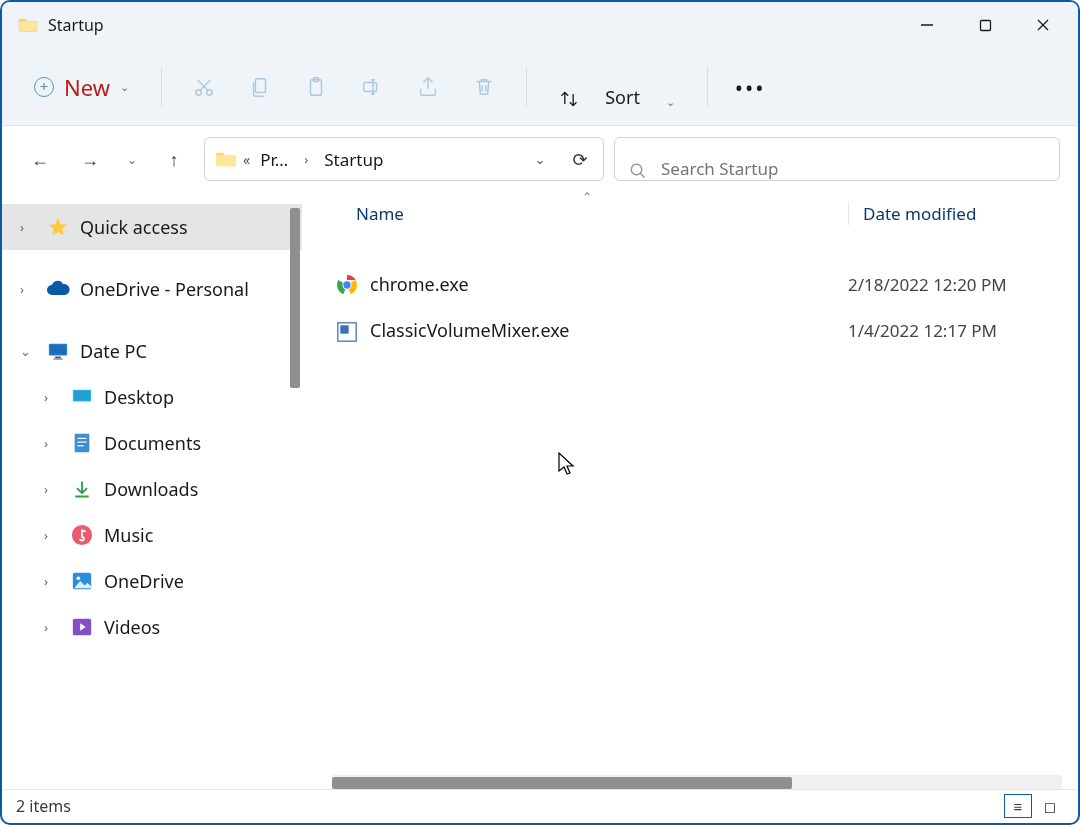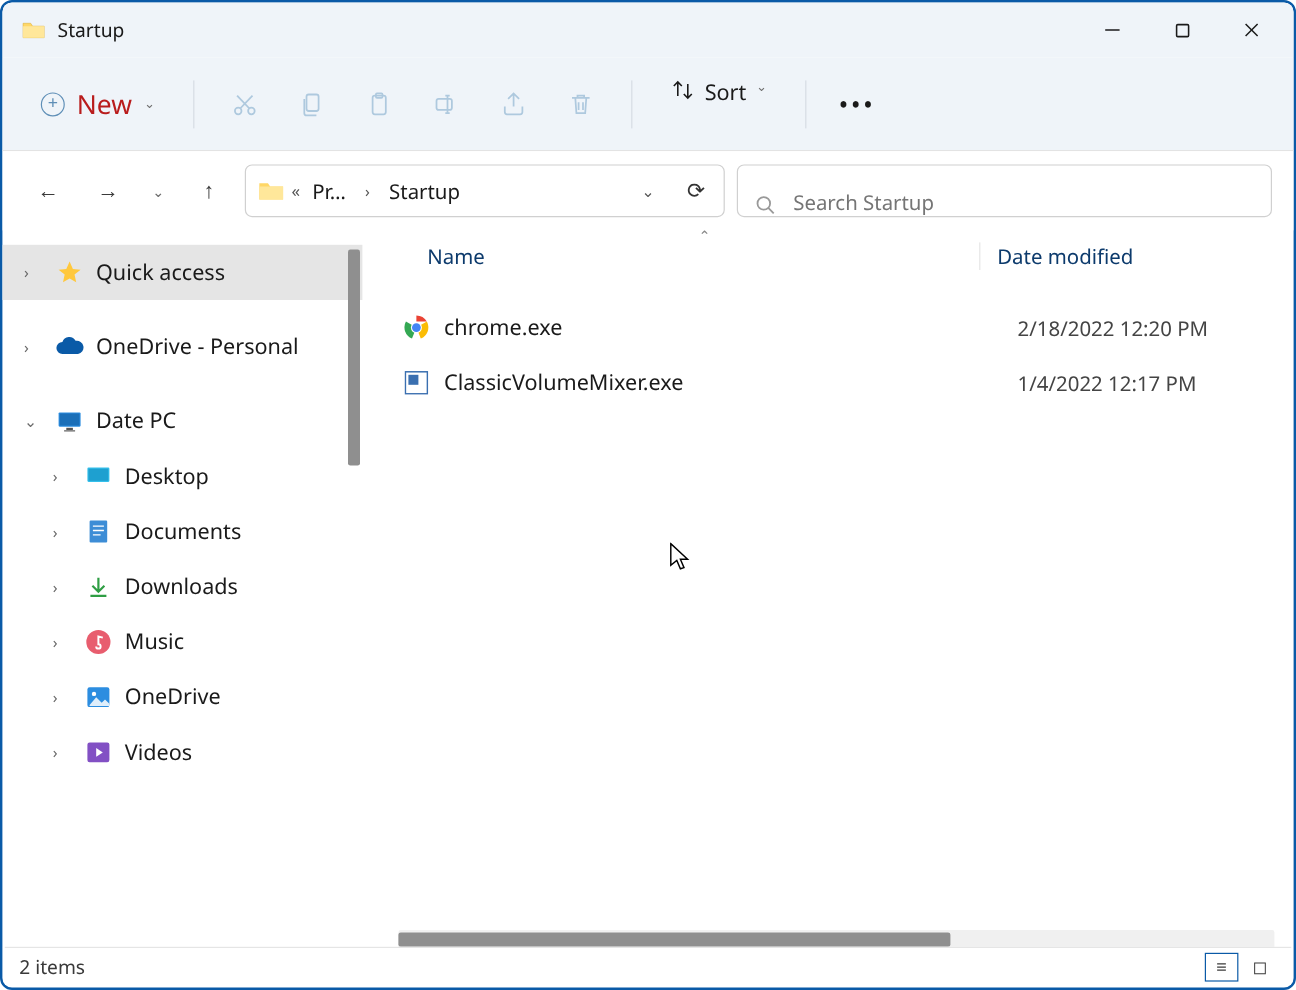--- a/index.html
+++ b/index.html
@@ -13,21 +13,21 @@
 
 
 .toolbar { display: flex; align-items: center; height: 78px; padding: 0 18px; background: #eff4f9; gap: 8px; border-bottom: 1px solid #e3e3e3; }
 .toolbar .new-btn { display: flex; align-items: center; gap: 10px; height: 44px; padding: 0 14px; border-radius: 6px; }
 .toolbar .new-btn .plus-circle { width: 20px; height: 20px; border: 1.5px solid #5f8fb7; border-radius: 50%; display: flex; align-items: center; justify-content: center; color: #5f8fb7; font-size: 15px; line-height: 1; }
 .toolbar .new-btn .lbl { font-size: 22px; color: #b91c1c; }
 .toolbar .new-btn .chev { font-size: 11px; color: #6f6f6f; }
 .toolbar .sep { width: 1px; height: 40px; background: #d6dde4; margin: 0 10px; }
 .toolbar .ico-btn { width: 48px; height: 48px; display: flex; align-items: center; justify-content: center; border-radius: 6px; color: #7aa6c9; }
 .toolbar .ico-btn.disabled { opacity: 0.55; }
-.toolbar .sort-btn { display: flex; align-items: flex-start; gap: 8px; height: 44px; padding: 0 14px; border-radius: 6px; }
+.toolbar .sort-btn { display: flex; align-items: flex-end; gap: 26px; height: 44px; padding: 0 14px; border-radius: 6px; }
 .toolbar .sort-btn .lbl { font-size: 18px; color: #1a1a1a; }
 .toolbar .sort-btn .chev { font-size: 11px; color: #6f6f6f; }
 .toolbar .more-btn { width: 48px; height: 48px; display: flex; align-items: center; justify-content: center; font-size: 22px; letter-spacing: 2px; color: #1a1a1a; border-radius: 6px; }
 
 
 .navrow { display: flex; align-items: center; height: 66px; padding: 0 18px; gap: 10px; background: #fff; }
 .navrow .nav-btn { width: 40px; height: 40px; display: flex; align-items: center; justify-content: center; color: #3a3a3a; border-radius: 4px; font-size: 18px; }
 .navrow .nav-btn.small { width: 24px; font-size: 12px; color: #6a6a6a; }
 .addr-bar { flex: 1; display: flex; align-items: center; height: 44px; border: 1px solid #d0d0d0; border-radius: 6px; padding: 0 6px 0 10px; gap: 6px; max-width: 400px; }
 .addr-bar .crumb { font-size: 17px; color: #1a1a1a; padding: 0 4px; }
@@ -52,23 +52,23 @@
 .side-item.level2 { padding-left: 42px; }
 .side-item .expander { width: 16px; font-size: 13px; color: #6a6a6a; }
 .side-item .ico { width: 24px; height: 24px; display: flex; align-items: center; justify-content: center; }
 .side-item.active { background: #e5e5e5; }
 .spacer-row { height: 16px; }
 
 
 .main { flex: 1; position: relative; padding: 0 0 0 30px; }
 .col-hdr { display: flex; align-items: center; height: 44px; font-size: 17px; color: #0c3a6c; border-bottom: 1px solid transparent; position: relative; }
 .col-hdr .name-col { flex: 1; padding-left: 24px; }
-.col-hdr .date-col { width: 262px; border-left: 1px solid #e5e5e5; padding-left: 14px; }
+.col-hdr .date-col { width: 230px; border-left: 1px solid #e5e5e5; padding-left: 14px; }
 .col-hdr .sort-caret { position: absolute; left: 250px; top: -4px; font-size: 12px; color: #888; }
-.file-row { display: flex; align-items: center; height: 46px; font-size: 18px; color: #1a1a1a; }
+.file-row { display: flex; align-items: flex-end; height: 46px; font-size: 18px; color: #1a1a1a; }
 .file-row .icon-cell { width: 30px; display: flex; align-items: center; justify-content: center; margin-right: 8px; }
 .file-row .name-cell { flex: 1; }
 .file-row .date-cell { width: 230px; color: #444; font-size: 17px; padding-left: 0; }
 .hscroll { position: absolute; left: 30px; right: 16px; bottom: 2px; height: 16px; background: #f0f0f0; border-radius: 2px; }
 .hscroll .thumb { position: absolute; left: 0; top: 2px; height: 12px; width: 63%; background: #8f8f8f; border-radius: 2px; }
 .cursor-arrow { position: absolute; left: 556px; top: 450px; pointer-events: none; }
 
 
 .status { position: absolute; left: 2px; right: 2px; bottom: 2px; height: 32px; display: flex; align-items: center; padding: 0 12px; font-size: 16px; color: #3a3a3a; border-top: 1px solid #e5e5e5; background: #fff; }
 .status .flex { flex: 1; }

